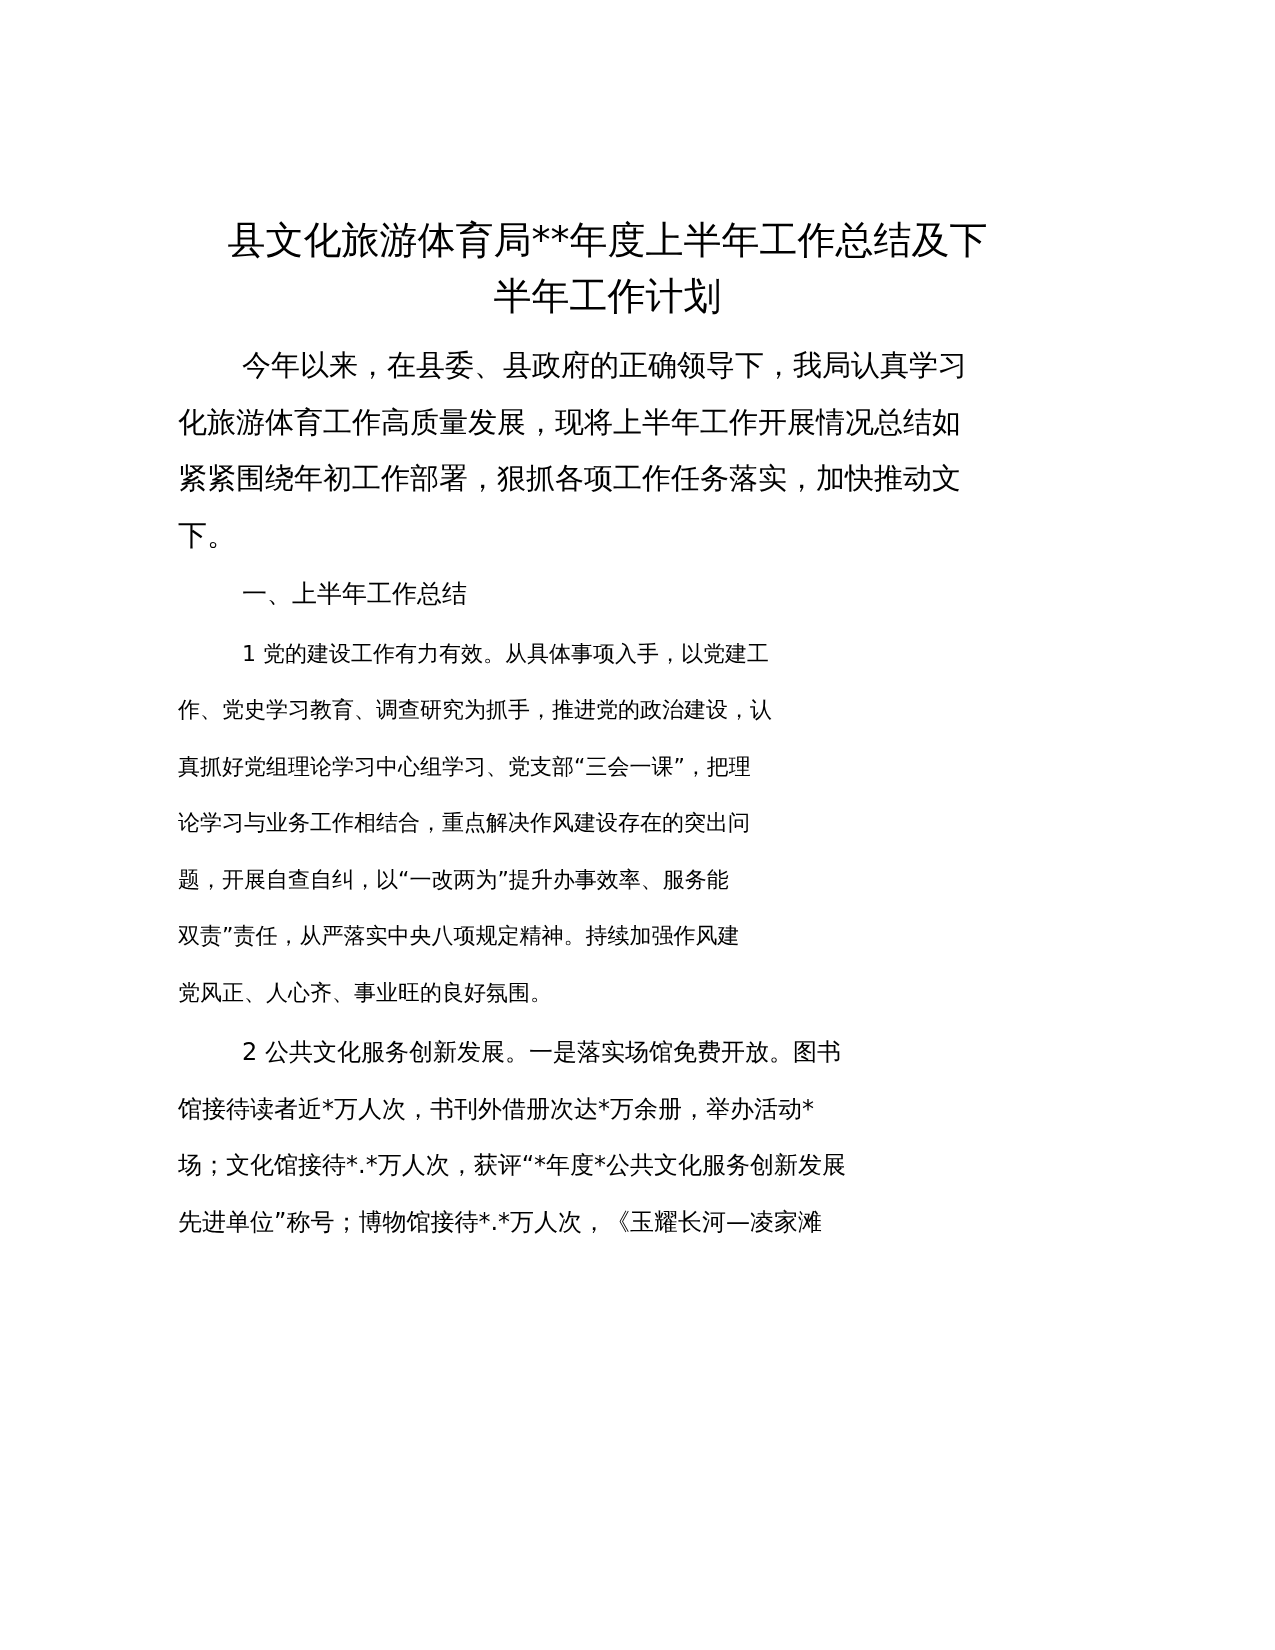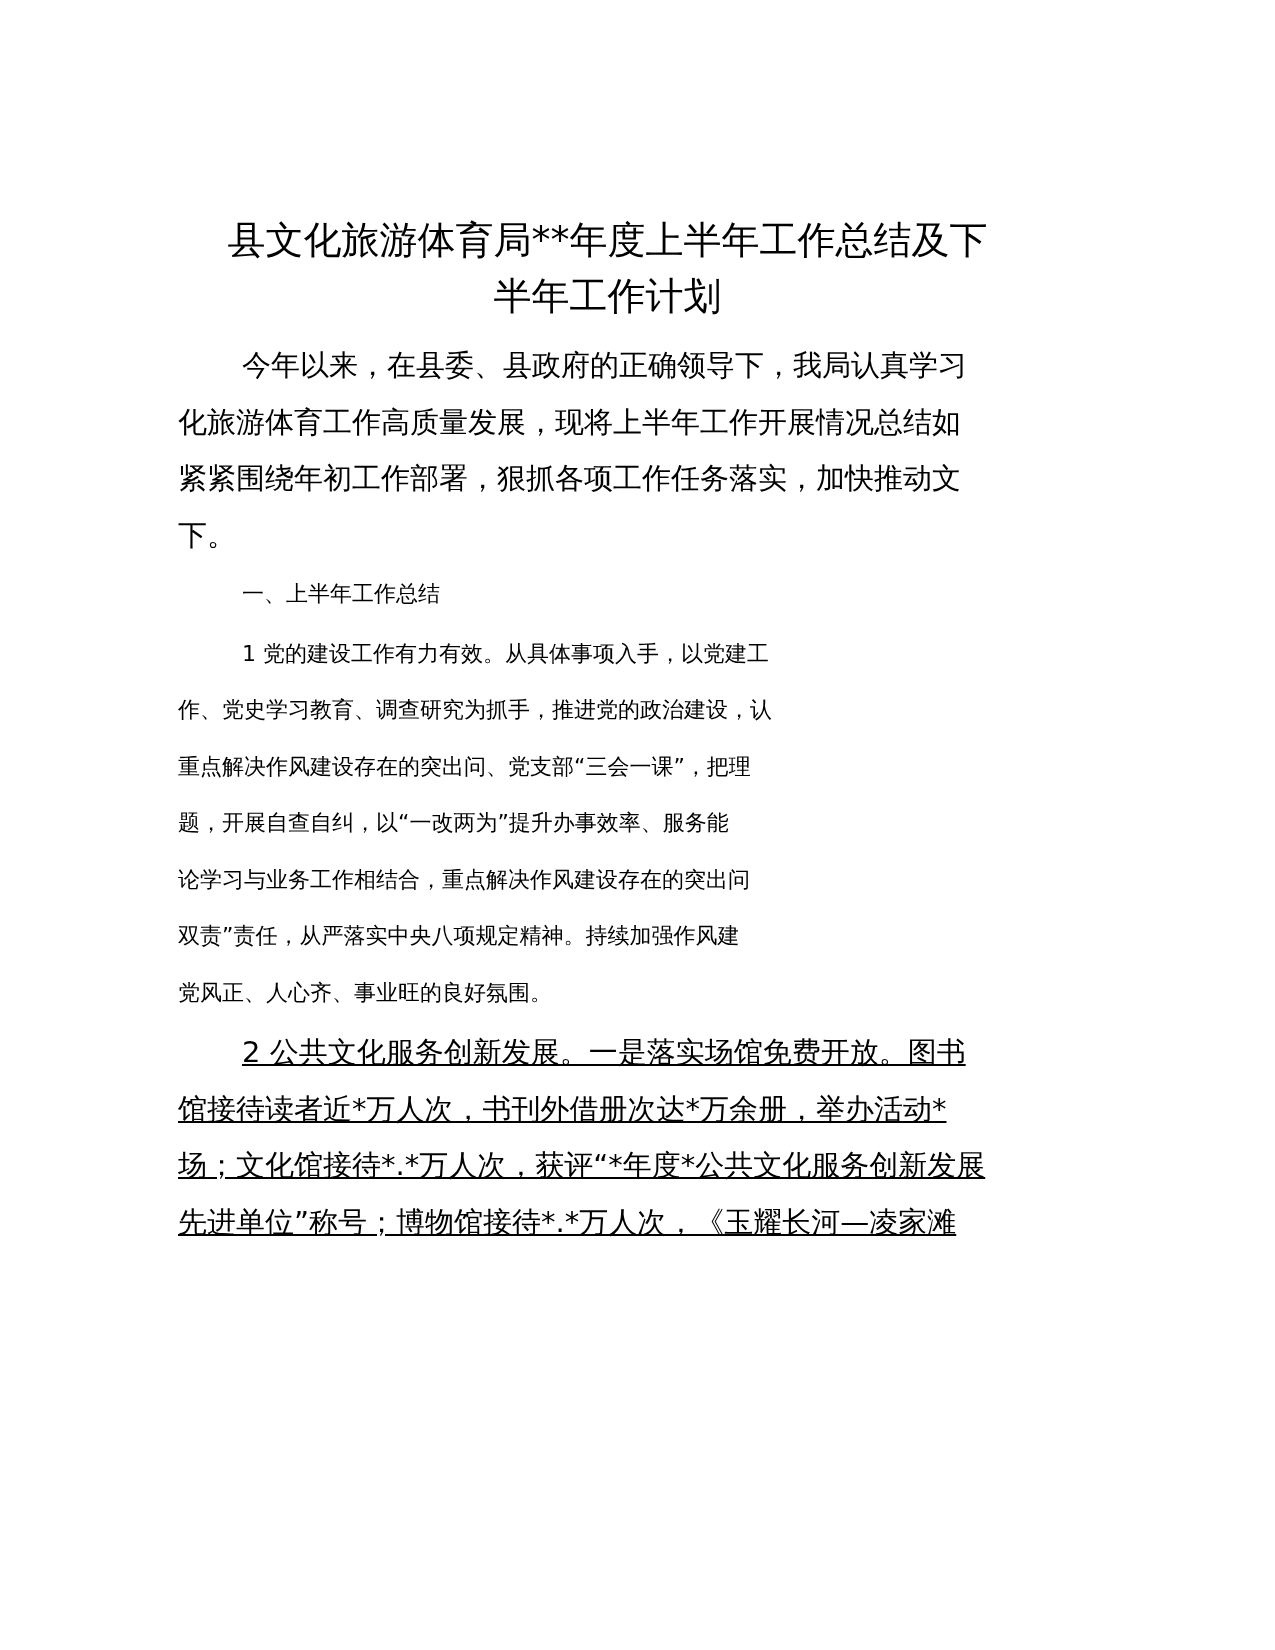--- a/index.html
+++ b/index.html
@@ -61,35 +61,35 @@
 
   <div class="body-text">
 
     <div class="para-block" style="font-size:29px;line-height:56.5px;">
       <span class="line indent">今年以来，在县委、县政府的正确领导下，我局认真学习</span>
       <span class="line">化旅游体育工作高质量发展，现将上半年工作开展情况总结如</span>
       <span class="line">紧紧围绕年初工作部署，狠抓各项工作任务落实，加快推动文</span>
       <span class="line">下。</span>
     </div>
 
-    <div class="para-block" style="font-size:22px;line-height:56.5px;margin-top:3px;">
+    <div class="para-block" style="font-size:25px;line-height:56.5px;margin-top:3px;">
       <span class="line indent">一、上半年工作总结</span>
     </div>
 
     <div class="para-block" style="font-size:22px;line-height:56.5px;margin-top:3px;">
       <span class="line indent">1 党的建设工作有力有效。从具体事项入手，以党建工</span>
       <span class="line">作、党史学习教育、调查研究为抓手，推进党的政治建设，认</span>
-      <span class="line">重点解决作风建设存在的突出问、党支部“三会一课”，把理</span>
+      <span class="line">真抓好党组理论学习中心组学习、党支部“三会一课”，把理</span>
+      <span class="line">论学习与业务工作相结合，重点解决作风建设存在的突出问</span>
       <span class="line">题，开展自查自纠，以“一改两为”提升办事效率、服务能</span>
-      <span class="line">论学习与业务工作相结合，重点解决作风建设存在的突出问</span>
       <span class="line">双责”责任，从严落实中央八项规定精神。持续加强作风建</span>
       <span class="line">党风正、人心齐、事业旺的良好氛围。</span>
     </div>
 
-    <div class="para-block" style="font-size:29px;line-height:56.5px;margin-top:3px;text-decoration:underline;">
+    <div class="para-block" style="font-size:24px;line-height:56.5px;margin-top:3px;">
       <span class="line indent">2 公共文化服务创新发展。一是落实场馆免费开放。图书</span>
       <span class="line">馆接待读者近*万人次，书刊外借册次达*万余册，举办活动*</span>
       <span class="line">场；文化馆接待*.*万人次，获评“*年度*公共文化服务创新发展</span>
       <span class="line">先进单位”称号；博物馆接待*.*万人次，《玉耀长河—凌家滩</span>
     </div>
 
   </div>
 </div>
 
 </body></html>

